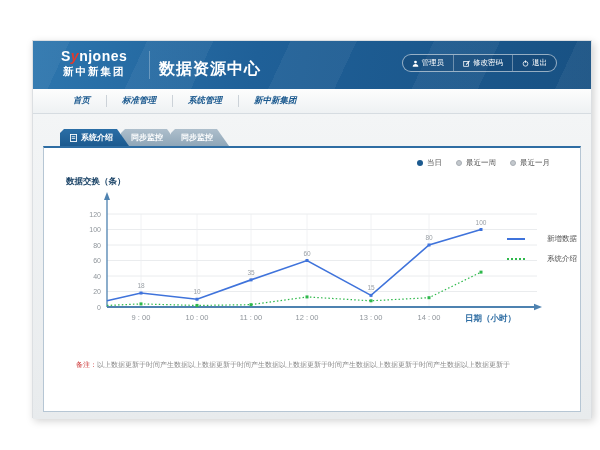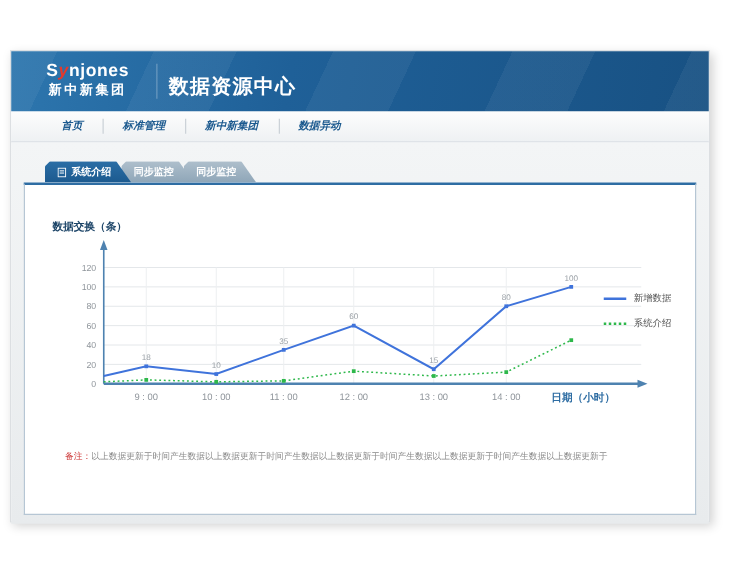--- a/index.html
+++ b/index.html
@@ -1,19 +1,19 @@
 <!DOCTYPE html>
 <html><head>
 <meta charset="utf-8">
 <style>
   * { margin:0; padding:0; box-sizing:border-box; }
   html,body { width:600px; height:450px; background:#ffffff; overflow:hidden;
               font-family:"Liberation Sans", sans-serif; }
 
-  .app-window { position:absolute; left:8px; top:40px; width:560px; height:378px;
+  .app-window { position:absolute; left:32px; top:40px; width:560px; height:378px;
                 background:#fff; border:1px solid #dcdfe2;
                 box-shadow:2px 3px 8px rgba(0,0,0,.18); }
 
   
   .app-header { position:relative; height:48px;
     background:linear-gradient(100deg,#2d76ae 0%,#1f6098 40%,#185183 100%); overflow:hidden; }
   .app-header::before { content:""; position:absolute; inset:-20px;
     background:repeating-linear-gradient(115deg, rgba(255,255,255,.05) 0 60px, rgba(255,255,255,0) 60px 130px); }
   .brand { position:absolute; left:28px; top:7px; color:#fff; text-align:center; }
   .brand .logo-top { font-size:14px; font-weight:bold; letter-spacing:.5px; }
@@ -57,21 +57,21 @@
   
   .filter-row { position:absolute; top:10px; right:30px; display:flex; gap:14px; }
   .filter-item { display:flex; align-items:center; gap:4px; font-size:7.5px; color:#555; cursor:pointer; }
   .radio-dot { width:6px; height:6px; border-radius:50%; }
   .radio-dot.on  { background:#1c5a8f; }
   .radio-dot.off { background:#c3c8cd; border:1px solid #a8aeb4; }
 
   .chart-svg { position:absolute; left:20px; top:22px; }
 
   .chart-legend { position:absolute; left:463px; top:86px; }
-  .legend-row { display:flex; align-items:center; gap:6px; margin-bottom:10px; cursor:default; }
+  .legend-row { display:flex; align-items:center; gap:22px; margin-bottom:10px; cursor:default; }
   .legend-line { width:18px; height:0; }
   .legend-line.solid  { border-top:2px solid #3f73db; }
   .legend-line.dotted { border-top:2px dotted #2eb84b; }
   .legend-label { font-size:7.5px; color:#555; }
 
   .note-row { position:absolute; left:32px; right:30px; top:212px; font-size:7px; color:#8a8a8a; }
   .note-prefix { color:#cc3333; }
 </style>
 </head>
 <body>
@@ -79,27 +79,50 @@
 <div class="app-window">
 
   <div class="app-header">
     <div class="brand">
       <div class="logo-top"><span>S</span><span class="logo-y">y</span><span>njones</span></div>
       <div class="logo-sub">新中新集团</div>
     </div>
     <div class="brand-divider"></div>
     <div class="app-title">数据资源中心</div>
 
+    <div class="user-pill">
+      <div class="pill-item">
+        <svg viewBox="0 0 10 10">
+          <circle cx="5" cy="3" r="2" fill="#fff"></circle>
+          <path d="M1 9.5 C1 6.8 2.8 5.6 5 5.6 S9 6.8 9 9.5 Z" fill="#fff"></path>
+        </svg>
+        <span>管理员</span>
+      </div>
+      <div class="pill-item">
+        <svg viewBox="0 0 10 10">
+          <rect x="1" y="2" width="7" height="7" fill="none" stroke="#fff" stroke-width="1.1"></rect>
+          <path d="M4 6 L9 0.8 L9.8 1.8 L5 7 Z" fill="#fff"></path>
+        </svg>
+        <span>修改密码</span>
+      </div>
+      <div class="pill-item">
+        <svg viewBox="0 0 10 10">
+          <circle cx="5" cy="5.4" r="3.4" fill="none" stroke="#fff" stroke-width="1.1"></circle>
+          <line x1="5" y1="0.6" x2="5" y2="4" stroke="#fff" stroke-width="1.2"></line>
+        </svg>
+        <span>退出</span>
+      </div>
+    </div>
   </div>
 
   <div class="main-nav">
     <div class="nav-item">首页</div>
     <div class="nav-item">标准管理</div>
+    <div class="nav-item">系统管理</div>
     <div class="nav-item">新中新集团</div>
-    <div class="nav-item">数据异动</div>
   </div>
 
   <div class="workspace">
 
     <div class="tab-strip">
       <div class="tab active">
         <svg viewBox="0 0 8 9">
           <rect x="0.5" y="0.5" width="7" height="8" fill="none" stroke="#fff" stroke-width="1"></rect>
           <line x1="2" y1="3" x2="6" y2="3" stroke="#fff" stroke-width="0.9"></line>
           <line x1="2" y1="5" x2="6" y2="5" stroke="#fff" stroke-width="0.9"></line>
@@ -109,20 +132,34 @@
       <div class="tab inactive">
         <span>同步监控</span>
       </div>
       <div class="tab inactive">
         <span>同步监控</span>
       </div>
     </div>
 
     <div class="panel">
 
+      <div class="filter-row">
+        <div class="filter-item">
+          <span class="radio-dot on"></span>
+          <span>当日</span>
+        </div>
+        <div class="filter-item">
+          <span class="radio-dot off"></span>
+          <span>最近一周</span>
+        </div>
+        <div class="filter-item">
+          <span class="radio-dot off"></span>
+          <span>最近一月</span>
+        </div>
+      </div>
 
       <svg id="chart" class="chart-svg" width="520" height="158">
           <text x="37" y="139.5" text-anchor="end" fill="#8f959b" font-size="7">0</text>
           <line x1="43" y1="121.5" x2="473" y2="121.5" stroke="#e4e7ea" stroke-width="0.8"></line>
           <text x="37" y="124" text-anchor="end" fill="#8f959b" font-size="7">20</text>
           <line x1="43" y1="106" x2="473" y2="106" stroke="#e4e7ea" stroke-width="0.8"></line>
           <text x="37" y="108.5" text-anchor="end" fill="#8f959b" font-size="7">40</text>
           <line x1="43" y1="90.5" x2="473" y2="90.5" stroke="#e4e7ea" stroke-width="0.8"></line>
           <text x="37" y="93" text-anchor="end" fill="#8f959b" font-size="7">60</text>
           <line x1="43" y1="75" x2="473" y2="75" stroke="#e4e7ea" stroke-width="0.8"></line>

